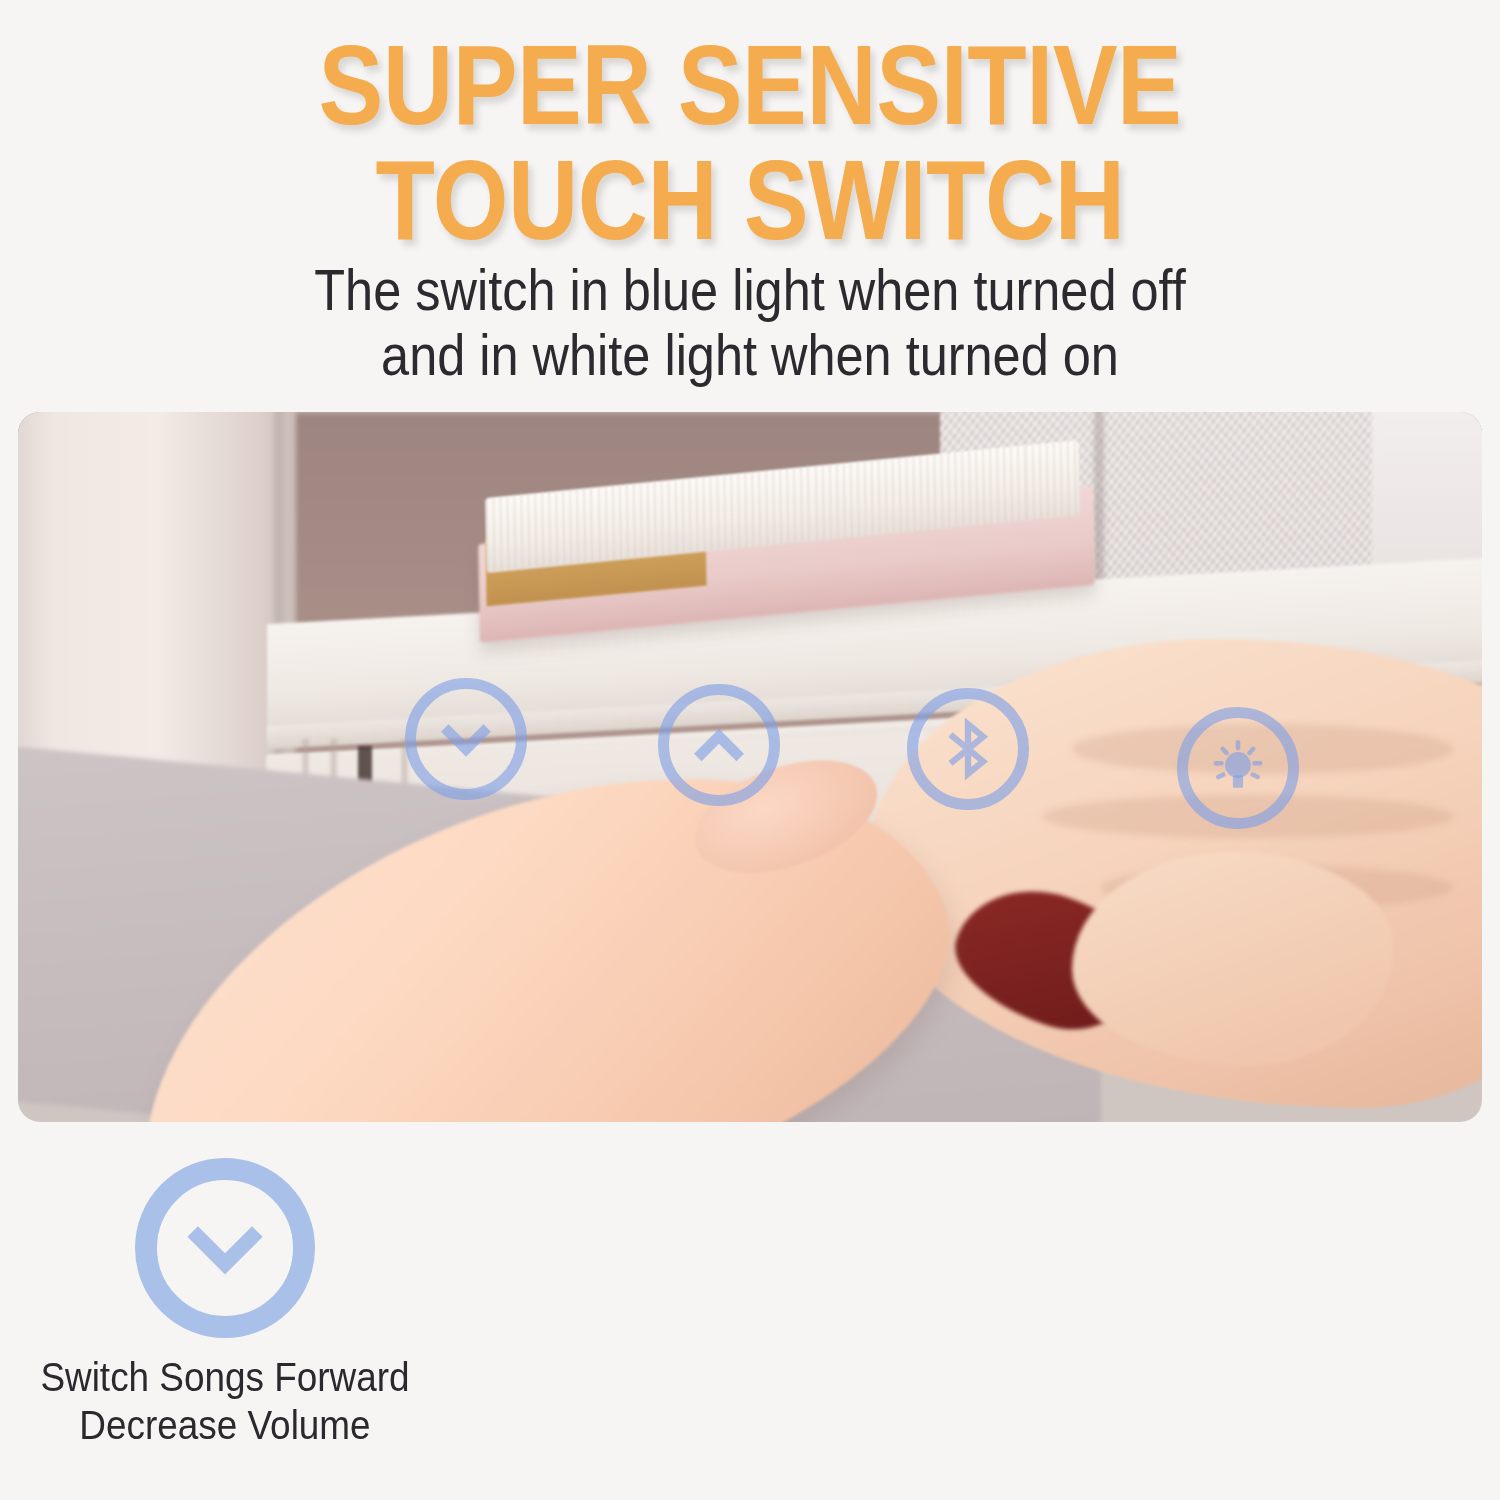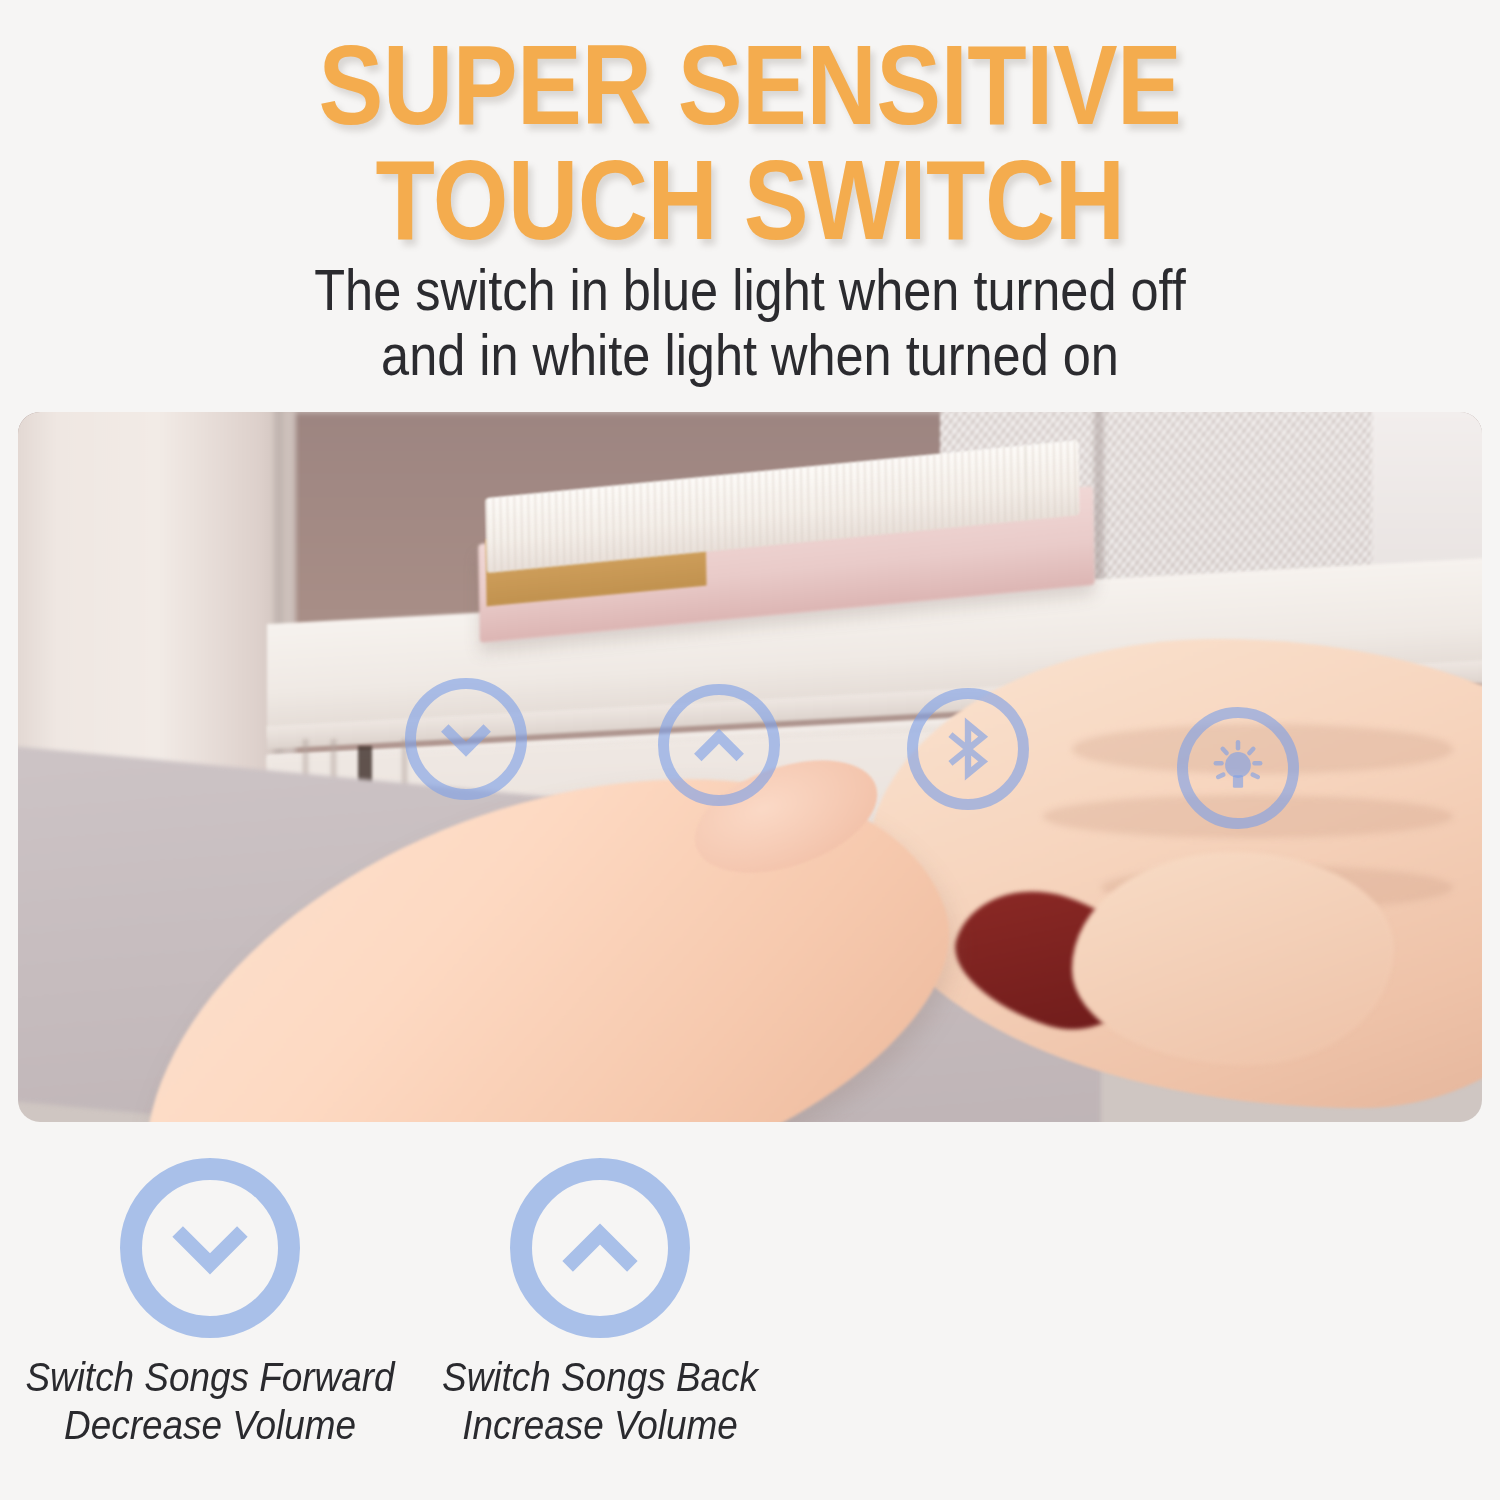--- a/index.html
+++ b/index.html
@@ -215,25 +215,24 @@
     inset: 0;
     display: flex;
     align-items: center;
     justify-content: center;
   }
   .ov-glyph svg { display: block; }
 
   
   .features {
     position: absolute;
-    left: 0;
+    left: 15px;
     top: 1150px;
     width: 1279px;
     height: 350px;
-    font-style: italic;
   }
   .feature {
     position: absolute;
     top: 0;
     text-align: center;
   }
   .feat-circle {
     width: 180px;
     height: 180px;
     margin: 8px auto 0 auto;
@@ -352,25 +351,16 @@
   <div class="feature" id="f0">
     <div class="feat-circle">
       <svg width="112" height="112" viewBox="0 0 24 24" fill="none" stroke="#A9C0E9" stroke-width="3.2" stroke-linecap="square">
         <polyline points="6.2,9.6 12,15.4 17.8,9.6"></polyline>
       </svg>
     </div>
     <div class="feat-label">Switch Songs Forward
 Decrease Volume</div>
   </div>
 
-  <div class="feature" id="f1">
-    <div class="feat-circle">
-      <svg width="112" height="112" viewBox="0 0 24 24" fill="none" stroke="#A9C0E9" stroke-width="3.2" stroke-linecap="square">
-        <polyline points="6.2,14.8 12,9 17.8,14.8"></polyline>
-      </svg>
-    </div>
-    <div class="feat-label">Switch Songs Back
-Increase Volume</div>
-  </div>
 
 
 
 </div>
 
 </body></html>

